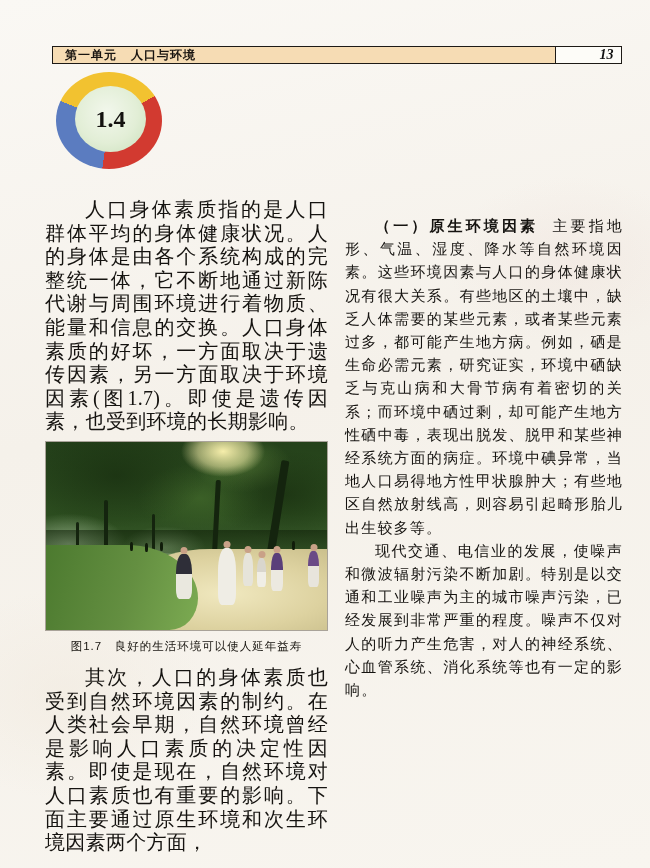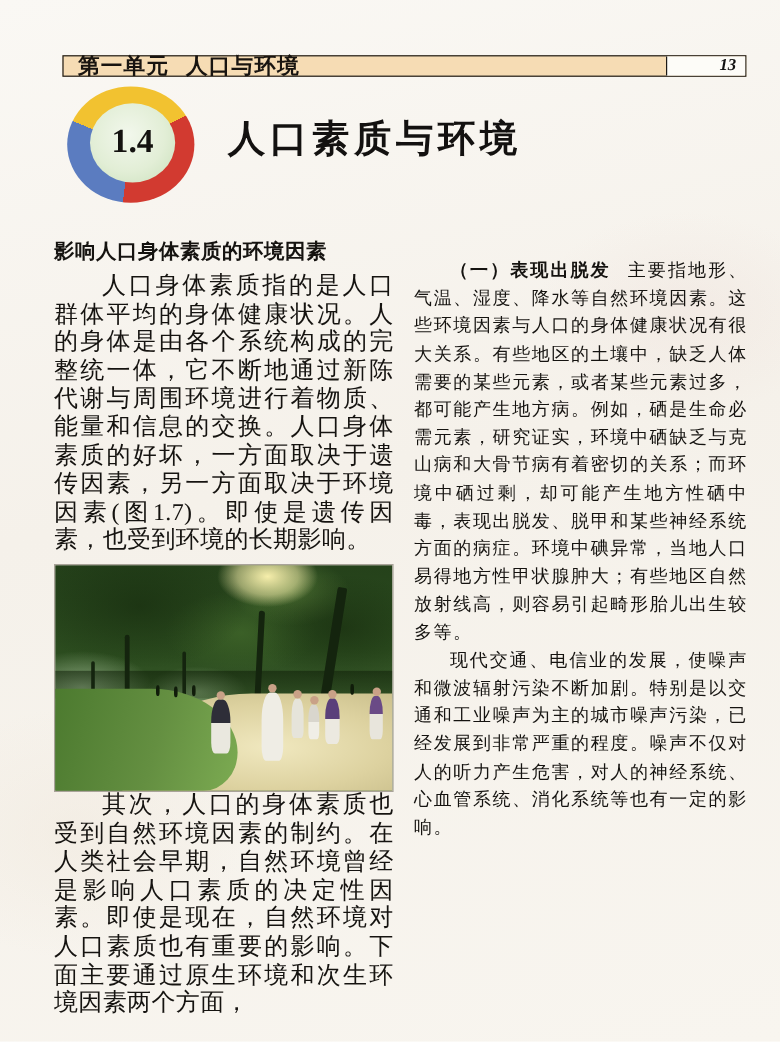--- a/index.html
+++ b/index.html
@@ -15,21 +15,21 @@
   }
 
   
   .header-bar {
     position:absolute; top:46px; left:52px; width:570px; height:18px;
     display:flex; border:1.5px solid #1d1a16; background:#f6dcb4;
   }
   .header-left {
     flex:1; display:flex; align-items:center; padding-left:12px;
     font-family:"Liberation Sans", sans-serif; font-weight:bold;
-    font-size:18px; letter-spacing:1px; color:#181410;
+    font-size:12px; letter-spacing:1px; color:#181410;
   }
   .header-left .unit-gap { margin-left:14px; }
   .header-pagenum {
     width:66px; background:#fdfcf8; border-left:1.5px solid #1d1a16;
     display:flex; align-items:center; justify-content:center;
     font-family:"Liberation Serif", serif; font-weight:bold; font-style:italic;
     font-size:14px; color:#111;padding-left:36px;
   }
 
   
@@ -38,21 +38,21 @@
     border-radius:50%;
     background:conic-gradient(from 0deg,
       #f2c230 0deg 62deg, #d23a30 62deg 188deg,
       #5b7cc0 188deg 292deg, #f2c230 292deg 360deg);
   }
   .badge-center {
     position:absolute; left:19px; top:14px; right:16px; bottom:17px;
     border-radius:50%;
     background:radial-gradient(circle at 45% 40%, #f2f7ec 0%, #e2eed6 55%, #c9dfba 100%);
     display:flex; align-items:center; justify-content:center;
-    font-family:"Liberation Serif", serif; font-weight:bold; font-size:28px; color:#141210;
+    font-family:"Liberation Serif", serif; font-weight:bold; font-size:24px; color:#141210;
   }
   .section-title {
     position:absolute; left:190px; top:95px;
     font-family:"Liberation Serif", serif; font-weight:900;
     font-size:31px; letter-spacing:4px; color:#131110;
   }
 
   
   .col { position:absolute; text-align:justify; text-justify:inter-character; }
   .col-left  { left:45px;  top:198px; width:283px; }
@@ -132,24 +132,22 @@
     <div class="header-left">
       <span>第一单元</span>
       <span class="unit-gap">人口与环境</span>
     </div>
     <div class="header-pagenum">13</div>
   </div>
 
   <div class="badge">
     <div class="badge-center">1.4</div>
   </div>
-  <div class="section-title">人口素质与环境</div>
 
   <div class="col col-left">
-    <div class="section-heading">影响人口身体素质的环境因素</div>
     <p class="indent">人口身体素质指的是人口群体平均的身体健康状况。人的身体是由各个系统构成的完整统一体，它不断地通过新陈代谢与周围环境进行着物质、能量和信息的交换。人口身体素质的好坏，一方面取决于遗传因素，另一方面取决于环境因素(图1.7)。即使是遗传因素，也受到环境的长期影响。</p>
 
     <div class="figure">
       <div class="photo">
         <div class="treeline"></div>
         <div class="trunk t1"></div>
         <div class="trunk t2"></div>
         <div class="trunk t3"></div>
         <div class="trunk t4"></div>
         <div class="trunk t5"></div>
@@ -159,24 +157,27 @@
         <div class="distant" style="left:99px;top:101px;"></div>
         <div class="distant" style="left:114px;top:100px;"></div>
         <div class="distant" style="left:246px;top:99px;"></div>
         <div class="person" style="left:130px;top:112px;width:16px;height:45px;background:linear-gradient(#2e2e38 0 44%, #eae8df 44% 100%);"></div>
         <div class="person" style="left:172px;top:106px;width:18px;height:57px;background:#efede5;"></div>
         <div class="person" style="left:197px;top:111px;width:10px;height:33px;background:#e6e4da;"></div>
         <div class="person" style="left:211px;top:116px;width:9px;height:29px;background:linear-gradient(#d9d6cd 0 50%, #f0eee6 50%);"></div>
         <div class="person" style="left:225px;top:111px;width:12px;height:38px;background:linear-gradient(#5a3f7a 0 45%, #ece9e0 45%);"></div>
         <div class="person" style="left:262px;top:109px;width:11px;height:36px;background:linear-gradient(#6a4a86 0 42%, #e8e5dc 42%);"></div>
       </div>
+      <div class="caption">
+        <span class="cap-label">图1.7</span><span>良好的生活环境可以使人延年益寿</span>
+      </div>
     </div>
 
     <p class="indent">其次，人口的身体素质也受到自然环境因素的制约。在人类社会早期，自然环境曾经是影响人口素质的决定性因素。即使是现在，自然环境对人口素质也有重要的影响。下面主要通过原生环境和次生环境因素两个方面，</p>
   </div>
 
   <div class="col col-right">
-    <p class="indent"><span class="lead">（一）表现出脱发</span><span>主要指地形、气温、湿度、降水等自然环境因素。这些环境因素与人口的身体健康状况有很大关系。有些地区的土壤中，缺乏人体需要的某些元素，或者某些元素过多，都可能产生地方病。例如，硒是生命必需元素，研究证实，环境中硒缺乏与克山病和大骨节病有着密切的关系；而环境中硒过剩，却可能产生地方性硒中毒，表现出脱发、脱甲和某些神经系统方面的病症。环境中碘异常，当地人口易得地方性甲状腺肿大；有些地区自然放射线高，则容易引起畸形胎儿出生较多等。</span></p>
+    <p class="indent"><span class="lead">（一）原生环境因素</span><span>主要指地形、气温、湿度、降水等自然环境因素。这些环境因素与人口的身体健康状况有很大关系。有些地区的土壤中，缺乏人体需要的某些元素，或者某些元素过多，都可能产生地方病。例如，硒是生命必需元素，研究证实，环境中硒缺乏与克山病和大骨节病有着密切的关系；而环境中硒过剩，却可能产生地方性硒中毒，表现出脱发、脱甲和某些神经系统方面的病症。环境中碘异常，当地人口易得地方性甲状腺肿大；有些地区自然放射线高，则容易引起畸形胎儿出生较多等。</span></p>
     <p class="indent">现代交通、电信业的发展，使噪声和微波辐射污染不断加剧。特别是以交通和工业噪声为主的城市噪声污染，已经发展到非常严重的程度。噪声不仅对人的听力产生危害，对人的神经系统、心血管系统、消化系统等也有一定的影响。</p>
 
   </div>
 
 </div>
 
 </body></html>

